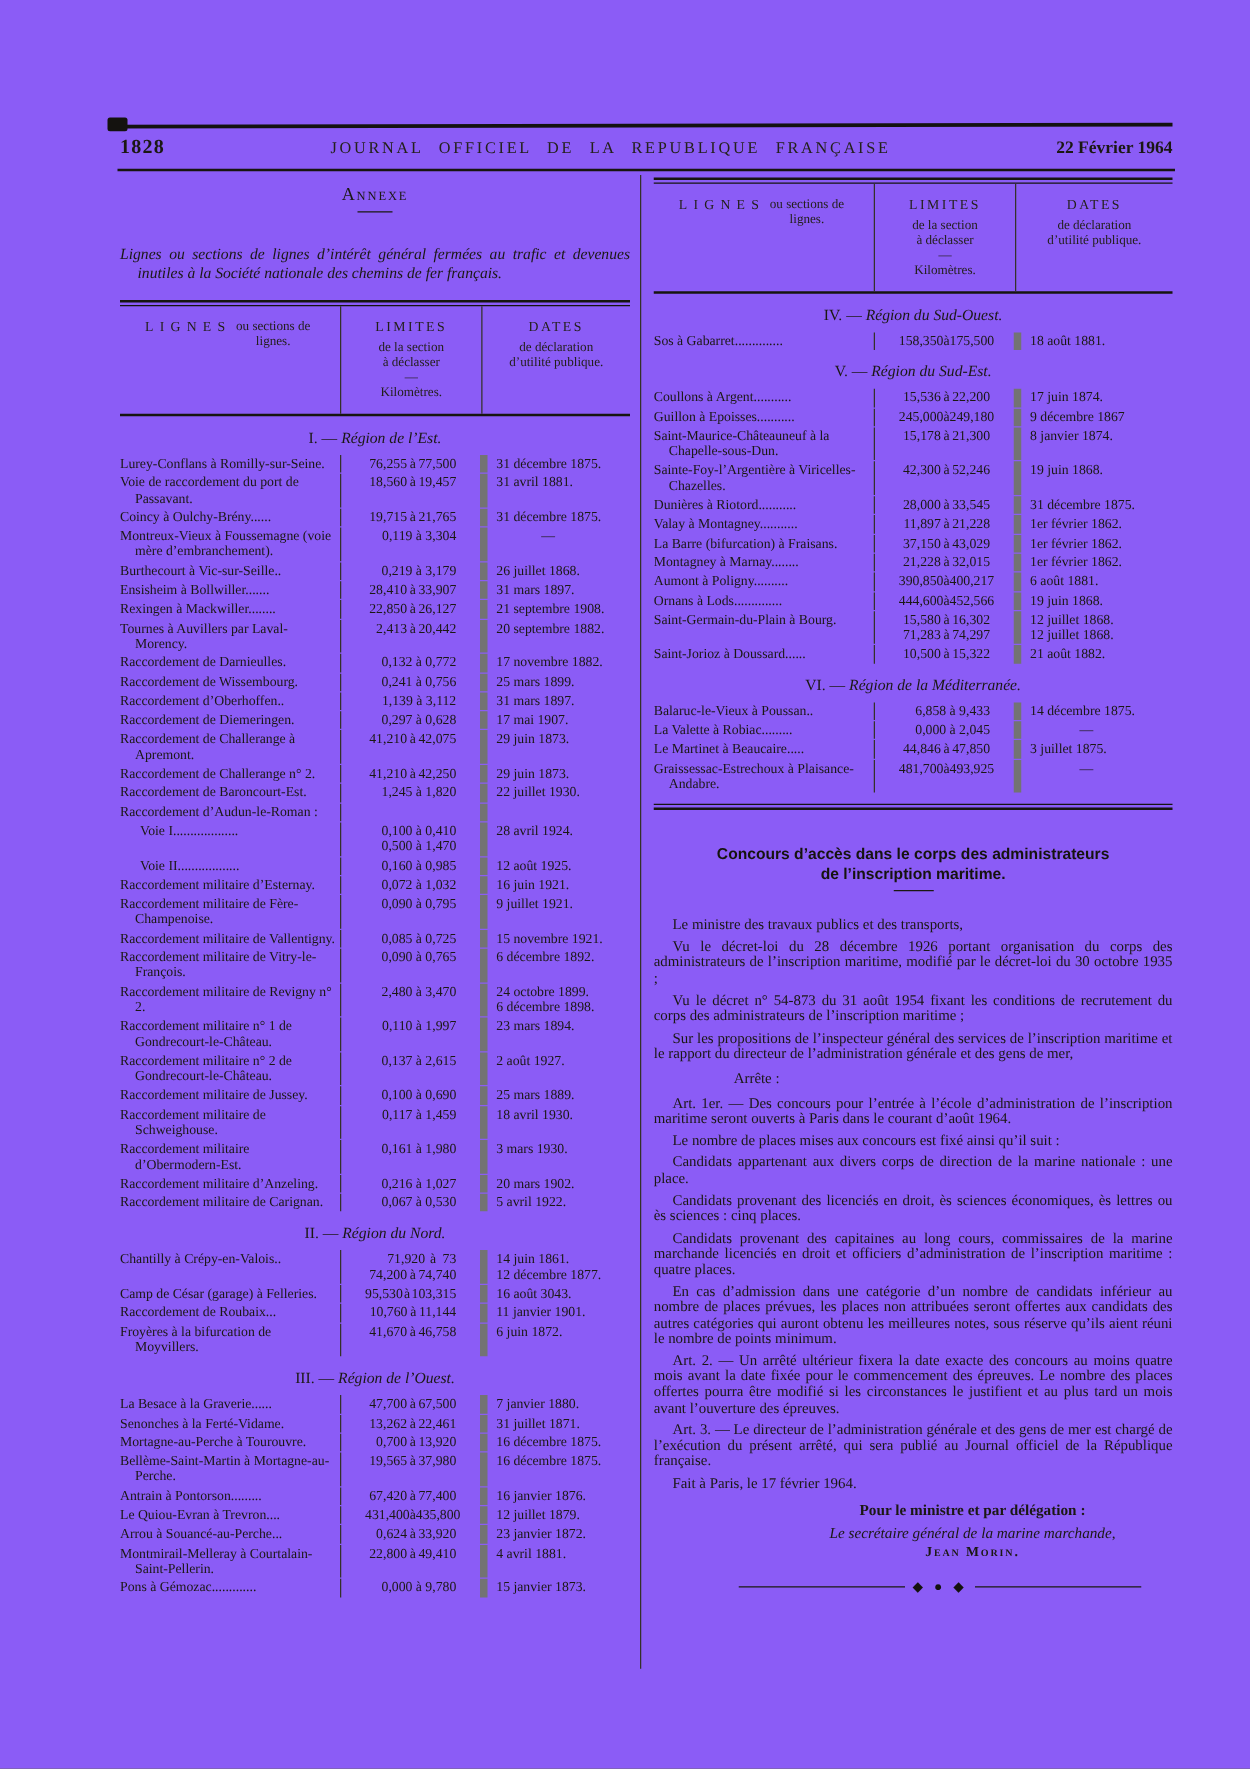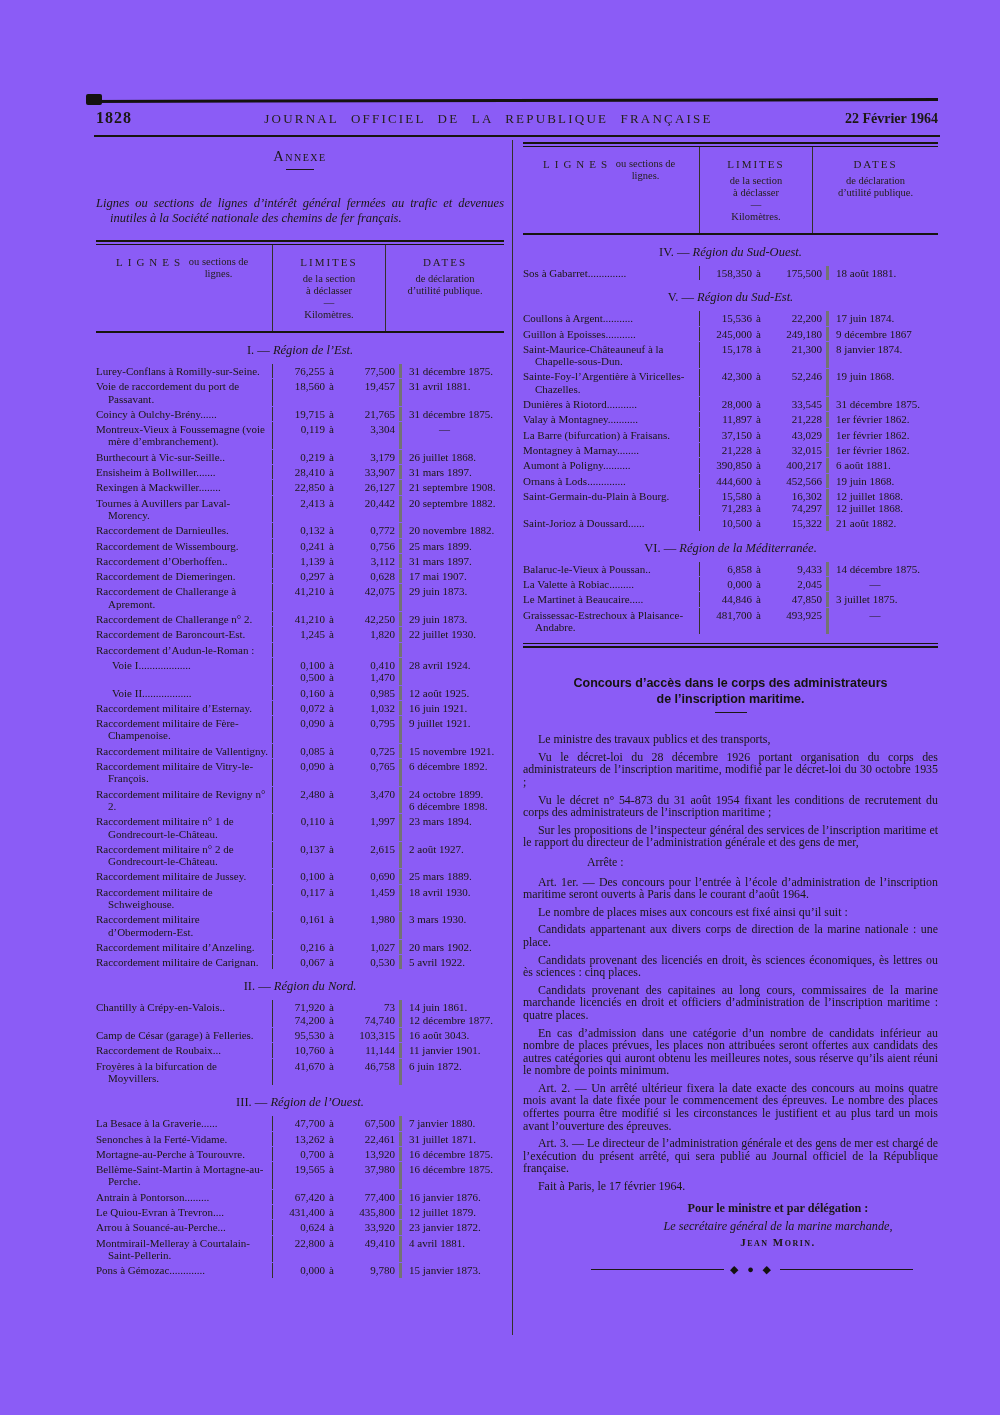--- a/index.html
+++ b/index.html
@@ -32,21 +32,21 @@
   .th.c1{width:176px;display:flex;justify-content:center}
   .th.c2{width:114px;border-left:1px solid #35312a;border-right:1px solid #35312a}
   .th.c3{flex:1}
   .th-title{font-size:11px;letter-spacing:2px;margin-bottom:5px}
   .c1 .th-title{letter-spacing:5px;margin-bottom:8px}
   .sec-heading{text-align:center;font-size:12.5px;margin:10px 0 6px}
   .sec-name{font-style:italic}
   .trow{display:flex;font-size:11px;line-height:12.3px;margin-bottom:1px}
   .c-name{width:176px;padding:1px 2px 1px 12px;text-indent:-12px}
   .c-name.ind{padding-left:26px;text-indent:-10px}
-  .c-limits{width:130px;border-left:1px solid #35312a;border-right:3px solid #737373;padding:1px 4px}
+  .c-limits{width:118px;border-left:1px solid #35312a;border-right:6px solid #737373;padding:1px 19px}
   .lim-line{display:flex}
   .lim-from{width:48px;text-align:right;white-space:nowrap}
   .lim-sep{width:13px;text-align:center}
   .lim-to{flex:1;text-align:right;white-space:nowrap}
   .c-dates{flex:1;padding:1px 0 1px 7px}
   .date-line{white-space:nowrap}
   .date-line.dash{text-align:center;padding-right:24px}
   .end-dbl{height:5px;border-top:1px solid #17150f;border-bottom:2px solid #17150f;margin-top:9px}
   
   .art-title{margin-top:27px;text-align:center;font-family:"Liberation Sans",sans-serif;
@@ -214,21 +214,21 @@
           <div class="trow">
             <div class="c-name">Raccordement de Darnieulles.</div>
             <div class="c-limits">
               <div class="lim-line">
                 <span class="lim-from">0,132</span>
                 <span class="lim-sep">à</span>
                 <span class="lim-to">0,772</span>
               </div>
             </div>
             <div class="c-dates">
-              <div class="date-line">20 novembre 1882.</div>
+              <div class="date-line">17 novembre 1882.</div>
             </div>
           </div>
           <div class="trow">
             <div class="c-name">Raccordement de Wissembourg.</div>
             <div class="c-limits">
               <div class="lim-line">
                 <span class="lim-from">0,241</span>
                 <span class="lim-sep">à</span>
                 <span class="lim-to">0,756</span>
               </div>

